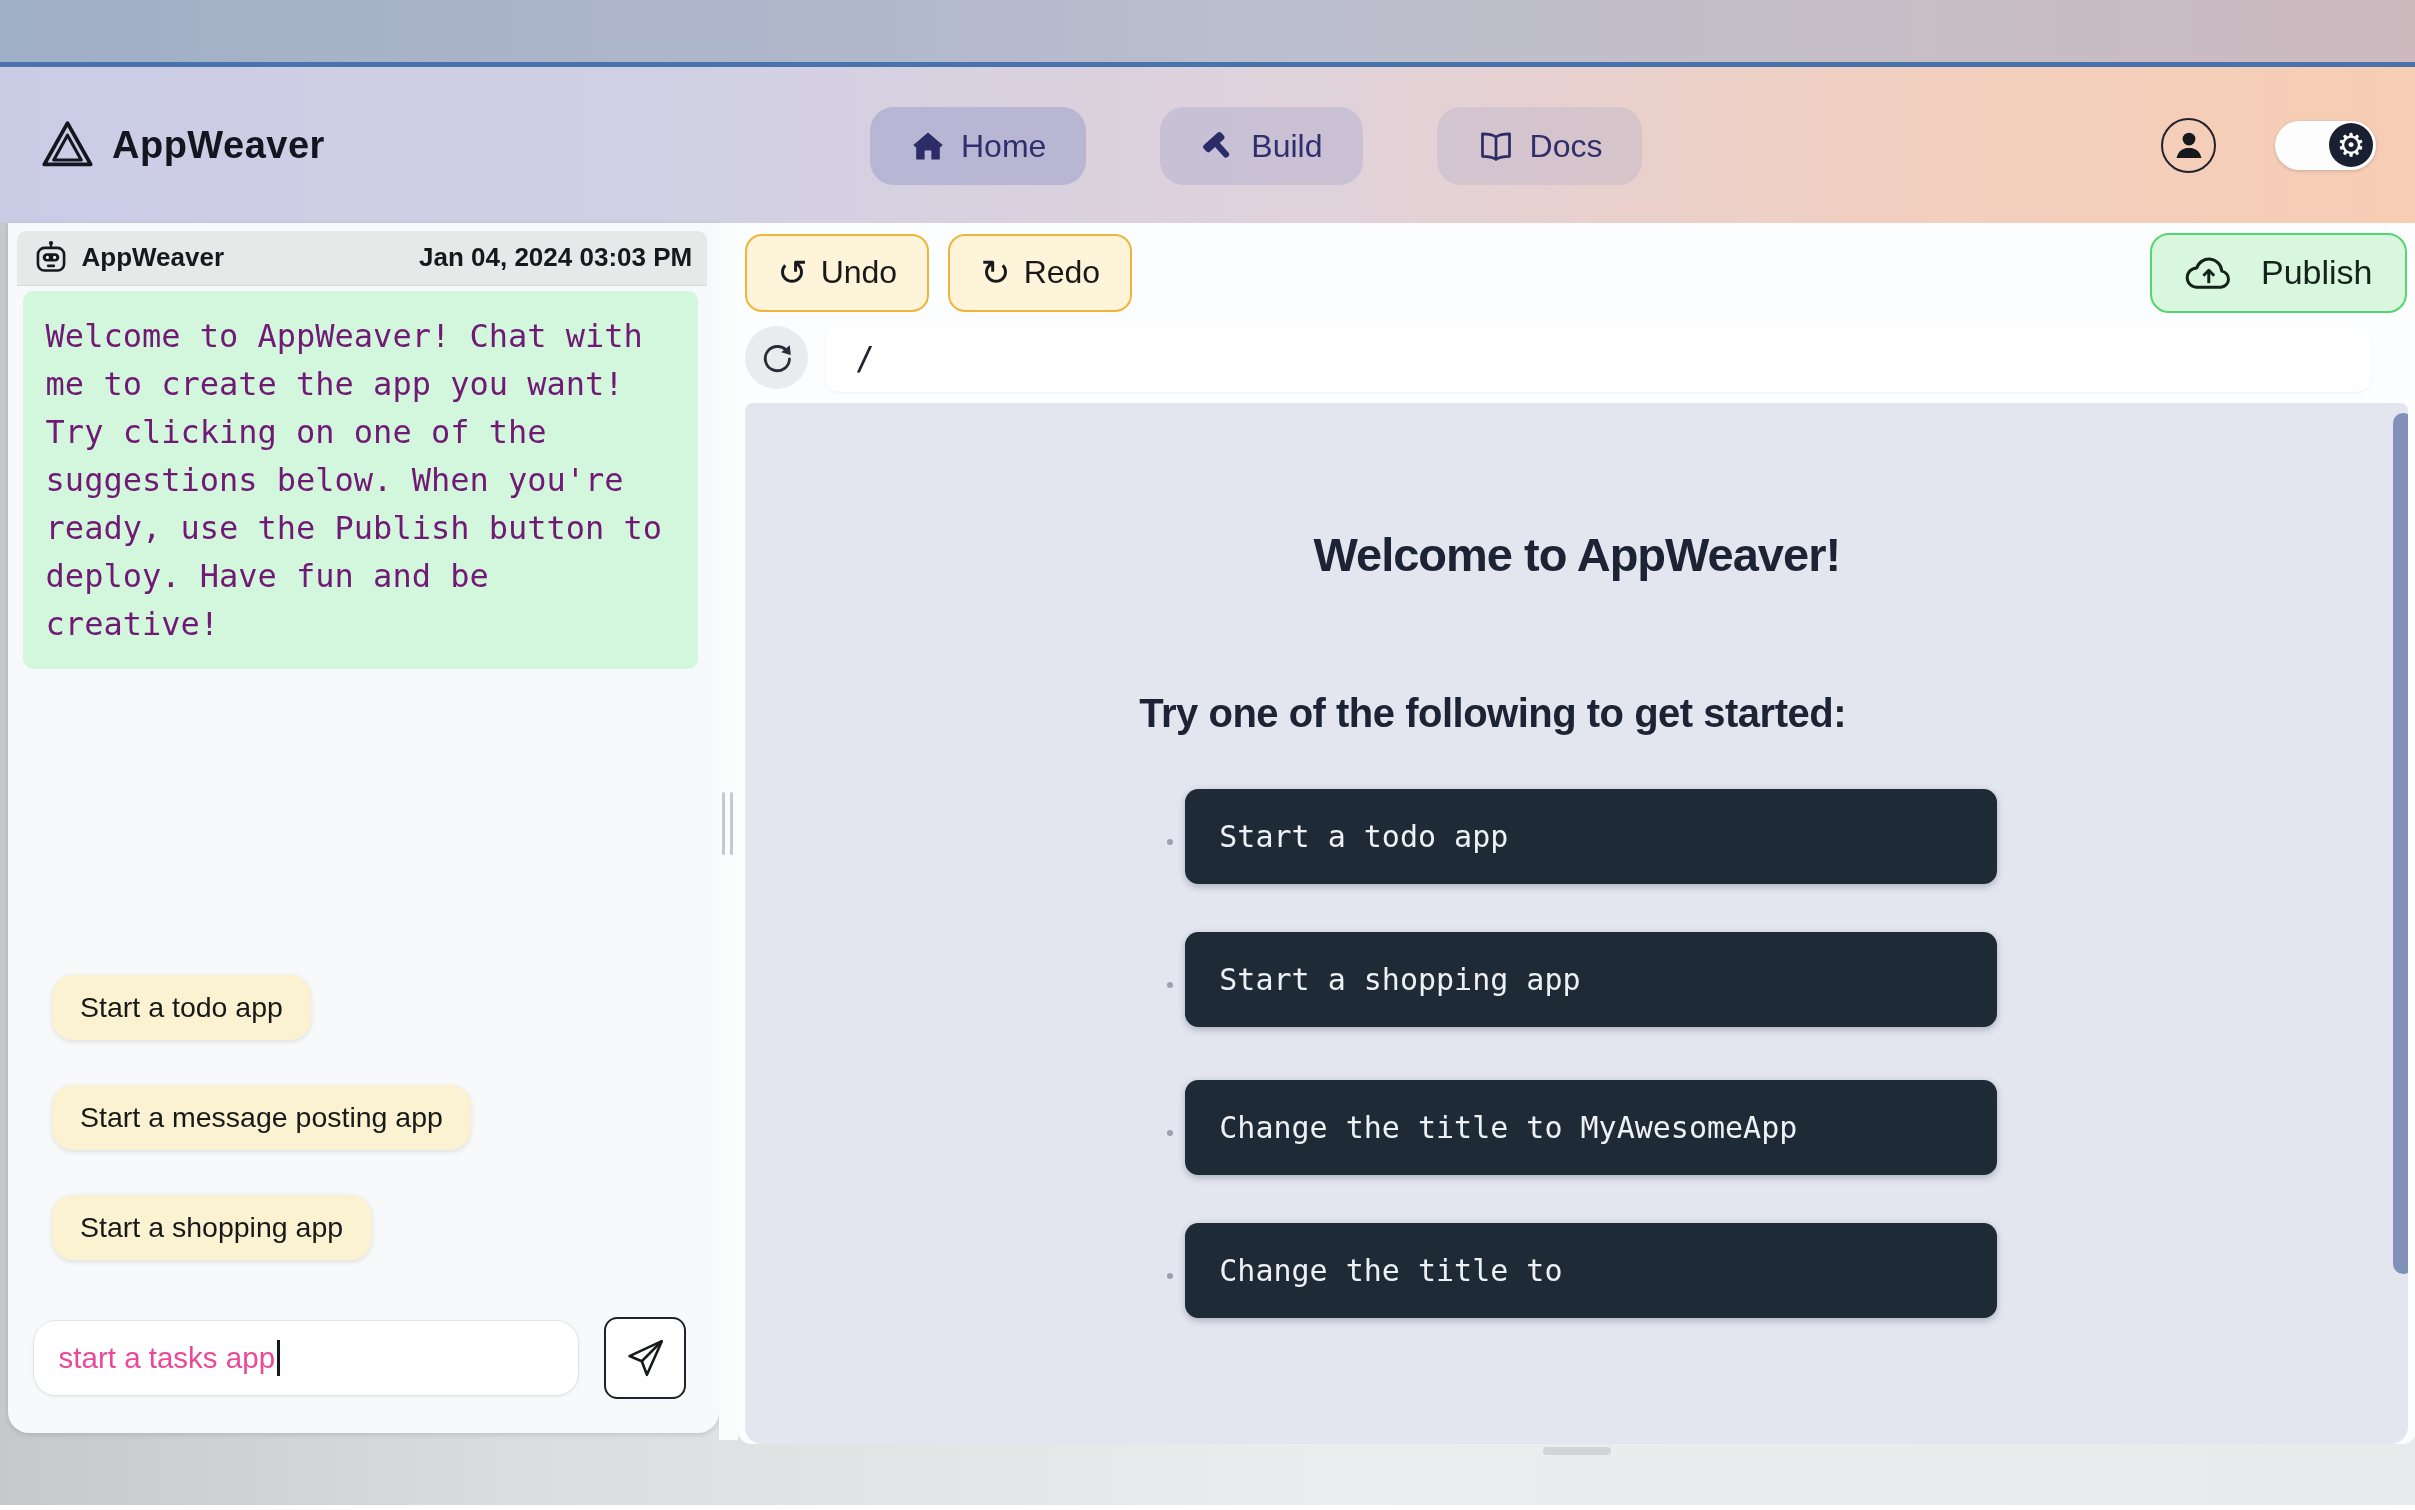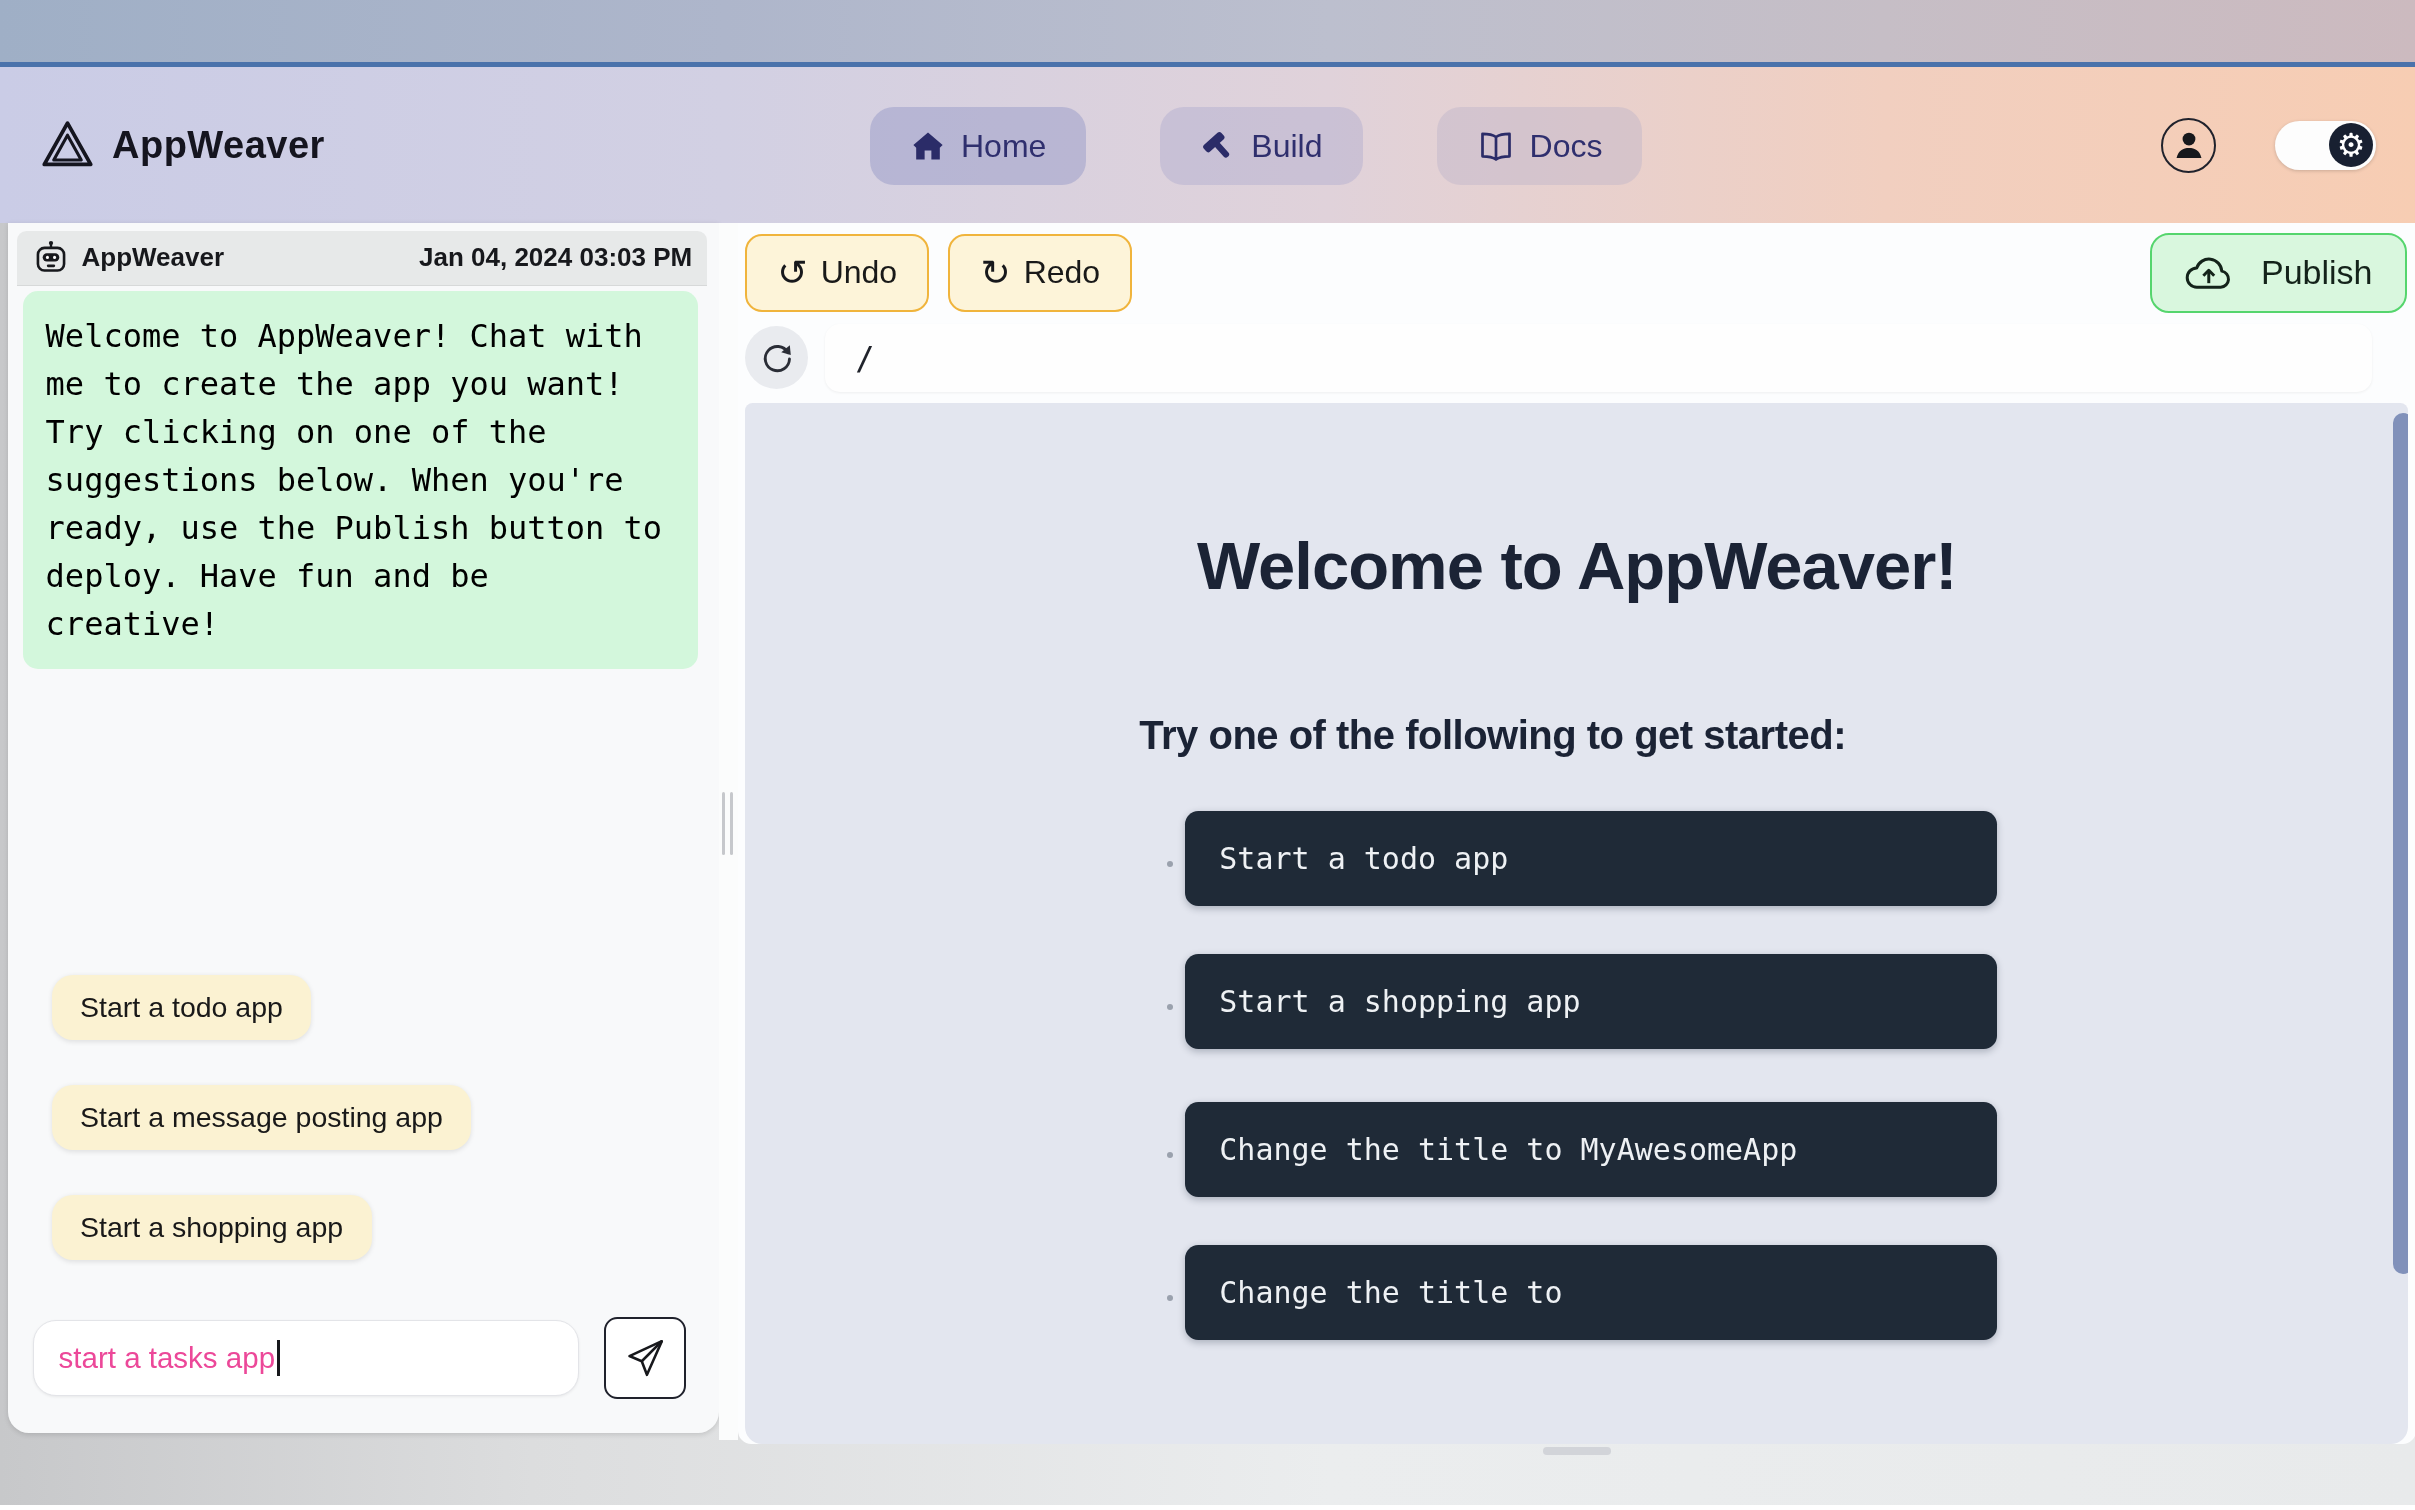--- a/index.html
+++ b/index.html
@@ -24,21 +24,21 @@
   .toggle-knob { position:absolute; right:2.9px; top:2.9px; width:44px; height:44px; border-radius:50%; background:#182031; color:#fff; display:flex; align-items:center; justify-content:center; font-family:"DejaVu Sans",sans-serif; font-size:32px; line-height:1; }
 
   
   .main-row { height:1282px; background:linear-gradient(90deg,#c7c8ca 0%,#dcddde 22%,#ebedee 55%,#e8eaeb 100%); display:flex; position:relative; }
 
   
   .chat-panel { width:711px; height:1210px; margin-left:7.6px; background:#f8f9fa; border-radius:0 0 21px 21px; box-shadow:0 1.9px 5.7px rgba(0,0,0,.12); display:flex; flex-direction:column; }
   .chat-header { height:55px; margin:7.6px 11.4px 0 9.5px; background:#e7e9e9; border-radius:9.5px 9.5px 0 0; display:flex; align-items:center; padding:0 15px; border-bottom:1px solid #d7d9d9; }
   .chat-header-title { font-size:26px; font-weight:bold; color:#17181c; margin-left:11.4px; }
   .chat-header-date { margin-left:auto; font-size:26px; font-weight:bold; color:#17181c; }
-  .chat-bubble { margin:5.7px 21px 0 15px; background:#d3f7dc; border-radius:15px; padding:21px 23px; font-family:"DejaVu Sans Mono",monospace; font-size:32px; line-height:48px; color:#000000; }
+  .chat-bubble { margin:5.7px 21px 0 15px; background:#d3f7dc; border-radius:10px; padding:21px 23px; font-family:"DejaVu Sans Mono",monospace; font-size:32px; line-height:48px; color:#701a75; }
   .chat-spacer { flex:1; }
   .chip-stack { display:flex; flex-direction:column; align-items:flex-start; gap:45px; padding-left:44px; }
   .chip { background:#fbf2d2; border-radius:21px; padding:16px 28.5px; font-size:28.5px; color:#191919; box-shadow:0 1.9px 4.8px rgba(0,0,0,.10); cursor:pointer; white-space:nowrap; }
   .chat-input-row { display:flex; align-items:center; gap:25px; padding:57px 25px 34px 25px; }
   .chat-input { width:546px; height:76px; background:#ffffff; border:1px solid #e3e4e8; border-radius:23px; display:flex; align-items:center; padding:0 25px; font-size:29.5px; color:#ec4899; box-shadow:0 1px 2.9px rgba(0,0,0,.07); cursor:text; }
   .caret { display:inline-block; width:2.9px; height:36px; background:#17181c; margin-left:1.9px; vertical-align:middle; }
   .send-btn { width:82px; height:82px; background:#fff; border:2.9px solid #20222c; border-radius:13.3px; display:flex; align-items:center; justify-content:center; cursor:pointer; }
 
   
   .resizer-lane { width:19px; height:1217px; background:#fbfcfc; position:relative; }
@@ -52,21 +52,21 @@
   .tool-icon { font-family:"DejaVu Sans",sans-serif; font-size:36px; line-height:1; color:#17181c; }
   .publish-btn { margin-left:auto; display:flex; align-items:center; gap:28px; height:80px; padding:0 32px; border-radius:19px; font-size:34px; color:#14231a; background:#d9f7de; border:2.9px solid #55d56d; cursor:pointer; margin-right:1.9px; }
   .url-row { display:flex; align-items:center; gap:17px; margin-top:11.4px; padding-right:36px; }
   .refresh-btn { width:63px; height:63px; border-radius:50%; background:#e9ebef; display:flex; align-items:center; justify-content:center; cursor:pointer; flex:none; }
   .url-input { flex:1; height:68px; background:#fefefe; border-radius:15px; display:flex; align-items:center; padding:0 30px; font-family:"DejaVu Sans Mono",monospace; font-size:32px; color:#20232b; box-shadow:0 1px 2.9px rgba(0,0,0,.06); cursor:text; }
 
   
   .preview { flex:1; margin-top:11.4px; background:#e3e6ef; border-radius:7.6px 7.6px 17px 17px; overflow:hidden; position:relative; }
   .preview-scrollbar { position:absolute; top:9.5px; right:-4.8px; width:20px; height:861px; background:#8191ba; border-radius:10.5px; cursor:grab; }
   .preview-content { width:875px; margin:0 auto; padding-top:124px; }
-  .preview-h1 { font-size:67px; font-weight:800; color:#1b2335; text-align:center; letter-spacing:-1px; }
+  .preview-h1 { font-size:47px; font-weight:800; color:#1b2335; text-align:center; letter-spacing:-1px; }
   .preview-h2 { font-size:40px; font-weight:700; color:#1b2335; letter-spacing:-0.5px; }
   .h2-a { margin-top:109px; }
   .h2-b { margin-top:107px; }
   .preview-list { list-style:disc; padding-left:46px; margin-top:53px; color:#9aa1ad; }
   .preview-list li { margin-bottom:48px; font-size:19px; }
   .preview-list .action-btn { display:flex; align-items:center; width:812px; height:95px; background:#1f2a37; border-radius:13.3px; padding-left:34px; font-family:"DejaVu Sans Mono",monospace; font-size:30px; color:#eef1f4; box-shadow:0 2.9px 7.6px rgba(20,30,50,.25); cursor:pointer; }
   .mini-hscroll { position:absolute; bottom:-10.5px; left:50%; transform:translateX(-50%); width:68px; height:7.6px; background:#d2d4d9; border-radius:3.8px; }
 
   svg { display:block; }
 </style>

